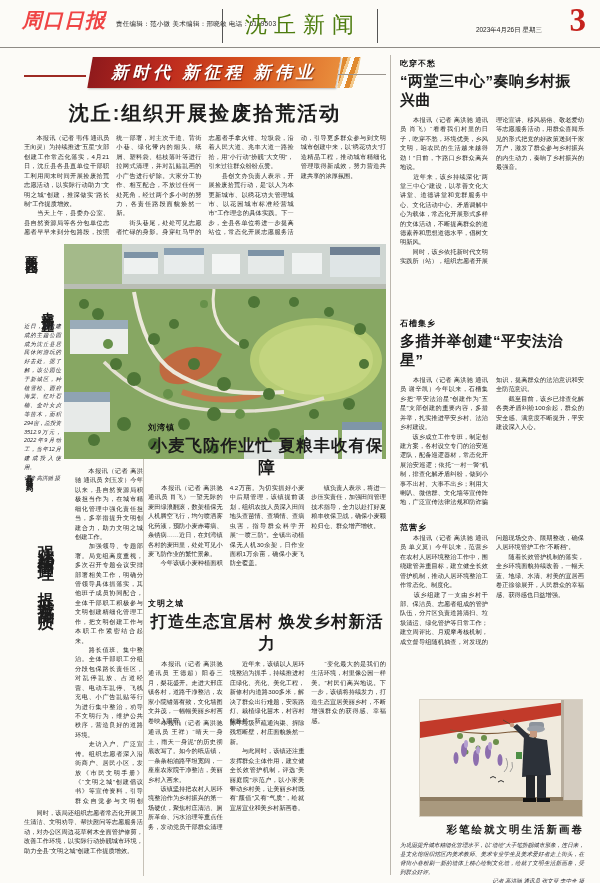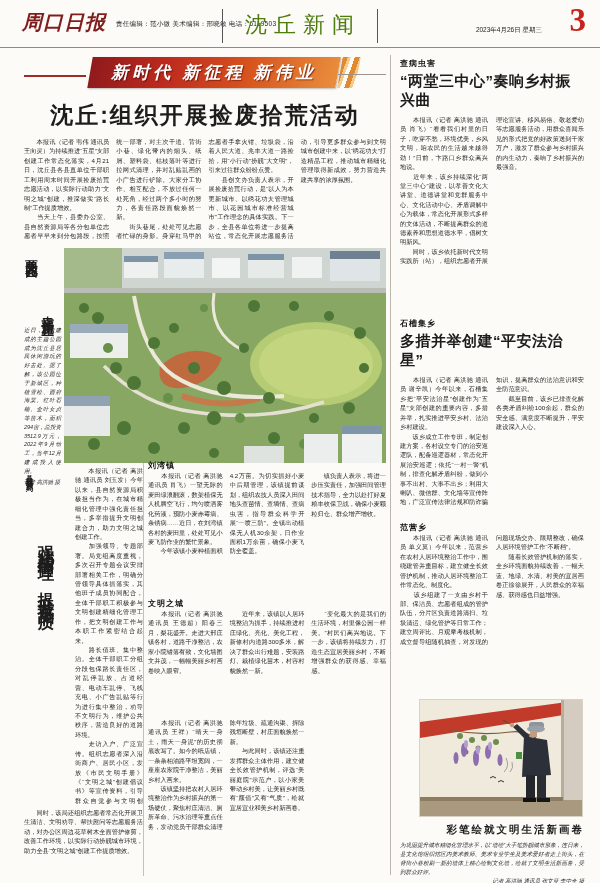--- a/index.html
+++ b/index.html
@@ -1,21 +1,21 @@
 <!DOCTYPE html>
 <html><head>
 <meta charset="utf-8">
 <style>
   html,body{margin:0;padding:0;background:#e9e7e2;}
   .page{position:relative;width:600px;height:883px;background:#fcfbf7;overflow:hidden;
         font-family:"Liberation Sans","DejaVu Sans",sans-serif;color:#1c1c1c;}
   
   .masthead{position:absolute;left:22px;top:12px;display:flex;align-items:flex-end;}
-  .logo{font-family:Liberation Sans, sans-serif;font-style:italic;font-weight:900;
-        font-size:20px;color:#7f1d1d;letter-spacing:1px;line-height:1;}
+  .logo{font-family:Liberation Mono, monospace;font-style:italic;font-weight:900;
+        font-size:20px;color:#ef4444;letter-spacing:1px;line-height:1;}
   .edition{font-size:6.5px;color:#222;margin-left:10px;margin-bottom:3px;letter-spacing:.3px;}
   .section-title{position:absolute;left:50%;top:9px;transform:translateX(-50%);
         font-family:"Liberation Serif","DejaVu Serif",serif;font-size:22px;letter-spacing:7px;
         color:#4d7c0f;padding:1px 16px 3px 22px;border-left:1px solid #555;border-right:1px solid #555;}
   .dateline{position:absolute;right:58px;top:26px;font-size:6.5px;color:#222;}
   .page-num{position:absolute;right:14px;top:4px;font-size:33px;font-weight:900;color:#c5231d;
         font-family:"Liberation Serif","DejaVu Serif",serif;line-height:1;}
   .header-rule{position:absolute;left:0;right:0;top:47px;height:1px;background:#8e8b86;}
   
   .vrule-main{position:absolute;left:390px;top:55px;height:820px;width:1px;background:#bcb7ae;}
@@ -31,21 +31,21 @@
   .rule-left{position:absolute;left:0;top:21px;width:62px;height:2px;background:#9e2b24;}
   .rule-right{position:absolute;right:0;top:20px;width:48px;height:1px;background:#9a958e;}
   .banner{position:absolute;left:66px;top:3px;width:248px;height:31px;
         background:linear-gradient(95deg,#8f1a1c 0%,#bd2a1e 30%,#d6511d 62%,#e98e3c 100%);
         transform:skewX(-10deg);box-shadow:1px 1px 2px rgba(0,0,0,.25);}
   .banner:after{content:"";position:absolute;right:-20px;top:0;height:100%;width:18px;
         background:repeating-linear-gradient(100deg,#e08a2f 0 5px,#f3c98c 5px 8px,rgba(0,0,0,0) 8px 12px);}
   .banner-text{transform:skewX(10deg);color:#fff;font-weight:900;font-style:italic;
         font-family:"Liberation Serif","DejaVu Serif",serif;font-size:17px;letter-spacing:4px;
         text-align:center;line-height:31px;text-shadow:1px 1px 1px rgba(60,0,0,.55);}
-  .headline-a{font-size:23px;font-weight:900;letter-spacing:2px;text-align:center;margin:4px 0 6px;}
+  .headline-a{font-size:20px;font-weight:900;letter-spacing:2px;text-align:center;margin:4px 0 6px;}
   .lead-body{height:106px;column-count:4;column-gap:7px;}
   .photo-row{display:flex;margin-top:5px;}
   .photo-rail{width:40px;position:relative;flex:none;}
   .v-titles{display:flex;}
   .vt1{font-family:"Liberation Serif","DejaVu Serif",serif;font-weight:900;font-size:12.5px;
         line-height:1.15;letter-spacing:2px;}
   .vt2{margin-top:58px;margin-left:2px;}
   .photo-cap{margin-top:10px;font-size:5.5px;font-style:italic;line-height:1.6;
         text-align:justify;color:#2a2a33;padding-right:3px;}
   .photo-credit{font-size:5.5px;font-style:italic;margin-top:3px;color:#2a2a33;}
@@ -182,40 +182,42 @@
   <div class="left-art">
     <div class="v left-kicker">县自然资源局</div>
     <div class="v left-headline">强化精细管理 提升城市品质</div>
     <div class="body-text left-body">　　本报讯（记者 高洪驰 通讯员 刘玉发）今年以来，县自然资源局积极担当作为，在城市精细化管理中强化责任担当，多举措提升文明创建合力，助力文明之城创建工作。
 　　加强领导、专题部署。局党组高度重视，多次召开专题会议安排部署相关工作，明确分管领导具体抓落实，其他班子成员协同配合，全体干部职工积极参与文明创建精细化管理工作，把文明创建工作与本职工作紧密结合起来。
 　　路长值班、集中整治。全体干部职工分组分段包保路长责任区，对乱停乱放、占道经营、电动车乱停、飞线充电、小广告乱贴等行为进行集中整治，劝导不文明行为，维护公共秩序，营造良好的道路环境。
 　　走访入户、广泛宣传。组织志愿者深入沿街商户、居民小区，发放《市民文明手册》《“文明之城”创建倡议书》等宣传资料，引导群众自觉参与文明创建。</div>
     <div class="body-text left-bottom">　　同时，该局还组织志愿者常态化开展卫生清洁、文明劝导、帮扶慰问等志愿服务活动，对办公区周边花草树木全面管护修剪，改善工作环境，以实际行动扮靓城市环境，助力全县“文明之城”创建工作提质增效。</div>
   </div>
 
-  <div class="mid-art" style="top:460px;">
+  <div class="mid-art" style="top:422px;">
     <div class="kicker">刘湾镇</div>
+    <div class="headline-m">小麦飞防作业忙 夏粮丰收有保障</div>
     <div class="body-text mid-body" style="height:86px;">　　本报讯（记者 高洪驰 通讯员 肖飞）一望无际的麦田绿浪翻滚，数架植保无人机腾空飞行，均匀喷洒雾化药液，预防小麦赤霉病、条锈病……近日，在刘湾镇各村的麦田里，处处可见小麦飞防作业的繁忙景象。
 　　今年该镇小麦种植面积4.2万亩。为切实抓好小麦中后期管理，该镇提前谋划，组织农技人员深入田间地头查苗情、查墒情、查病虫害，指导群众科学开展“一喷三防”。全镇出动植保无人机30余架，日作业面积1万余亩，确保小麦飞防全覆盖。
 　　镇负责人表示，将进一步压实责任，加强田间管理技术指导，全力以赴打好夏粮丰收保卫战，确保小麦颗粒归仓、群众增产增收。</div>
   </div>
   <div class="mid-art" style="top:598px;">
     <div class="kicker">文明之城</div>
+    <div class="headline-m">打造生态宜居村 焕发乡村新活力</div>
     <div class="body-text mid-body" style="height:74px;">　　本报讯（记者 高洪驰 通讯员 王德超）阳春三月，梨花盛开。走进大邢庄镇各村，道路干净整洁，农家小院错落有致，文化墙图文并茂，一幅幅美丽乡村画卷映入眼帘。
 　　近年来，该镇以人居环境整治为抓手，持续推进村庄绿化、亮化、美化工程，新修村内道路300多米，解决了群众出行难题，安装路灯、栽植绿化苗木，村容村貌焕然一新。
 　　“变化最大的是我们的生活环境，村里像公园一样美。”村民们高兴地说。下一步，该镇将持续发力，打造生态宜居美丽乡村，不断增强群众的获得感、幸福感。</div>
   </div>
   <div class="mid-art" style="top:718px;">
     <div class="body-text mid-body" style="height:116px;">　　本报讯（记者 高洪驰 通讯员 王祥）“晴天一身土，雨天一身泥”的历史彻底改写了。如今的纸店镇，一条条柏油路平坦宽阔，一座座农家院干净整洁，美丽乡村入画来。
 　　该镇坚持把农村人居环境整治作为乡村振兴的第一场硬仗，聚焦村庄清洁、厕所革命、污水治理等重点任务，发动党员干部群众清理陈年垃圾、疏通沟渠、拆除残垣断壁，村庄面貌焕然一新。
 　　与此同时，该镇还注重发挥群众主体作用，建立健全长效管护机制，评选“美丽庭院”示范户，以小家美带动乡村美，让美丽乡村既有“颜值”又有“气质”，绘就宜居宜业和美乡村新画卷。</div>
   </div>
 
   <div class="right-art" style="top:58px;">
-    <div class="kicker">查病虫害</div>
+    <div class="kicker">吃穿不愁</div>
     <div class="headline-r">“两堂三中心”奏响乡村振兴曲</div>
     <div class="body-text right-body" style="height:160px;">　　本报讯（记者 高洪驰 通讯员 肖飞）“看看我们村里的日子，吃穿不愁，环境优美，乡风文明，咱农民的生活越来越得劲！”日前，卞路口乡群众高兴地说。
 　　近年来，该乡持续深化“两堂三中心”建设，以孝善文化大讲堂、道德讲堂和党群服务中心、文化活动中心、矛盾调解中心为载体，常态化开展形式多样的文体活动，不断提高群众的道德素养和思想道德水平，倡树文明新风。
 　　同时，该乡依托新时代文明实践所（站），组织志愿者开展理论宣讲、移风易俗、敬老爱幼等志愿服务活动，用群众喜闻乐见的形式把党的好政策送到千家万户，激发了群众参与乡村振兴的内生动力，奏响了乡村振兴的最强音。</div>
   </div>
   <div class="right-art" style="top:318px;">
     <div class="kicker">石槽集乡</div>
     <div class="headline-r">多措并举创建“平安法治星”</div>
     <div class="body-text right-body" style="height:138px;">　　本报讯（记者 高洪驰 通讯员 谢辛凯）今年以来，石槽集乡把“平安法治星”创建作为“五星”支部创建的重要内容，多措并举，扎实推进平安乡村、法治乡村建设。
 　　该乡成立工作专班，制定创建方案，各村设立专门的治安巡逻队，配备巡逻器材，常态化开展治安巡逻；依托“一村一警”机制，排查化解矛盾纠纷，做到小事不出村、大事不出乡；利用大喇叭、微信群、文化墙等宣传阵地，广泛宣传法律法规和防诈骗知识，提高群众的法治意识和安全防范意识。

